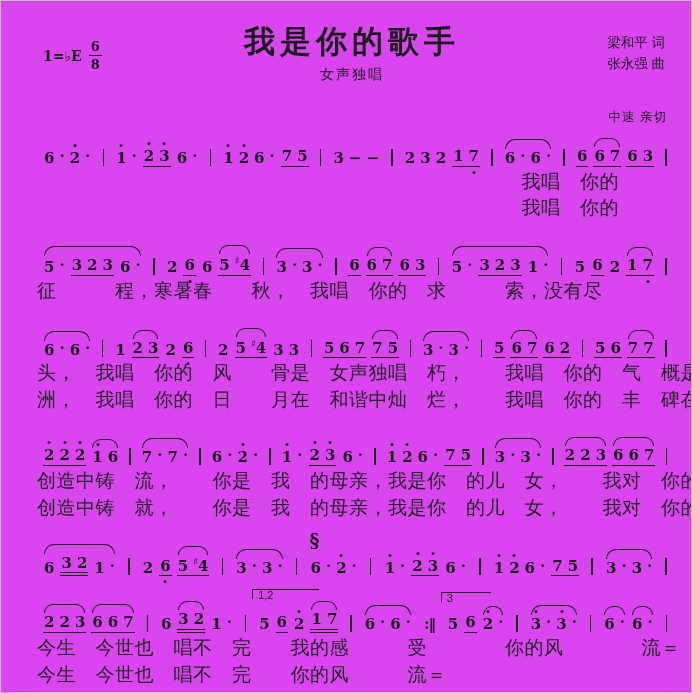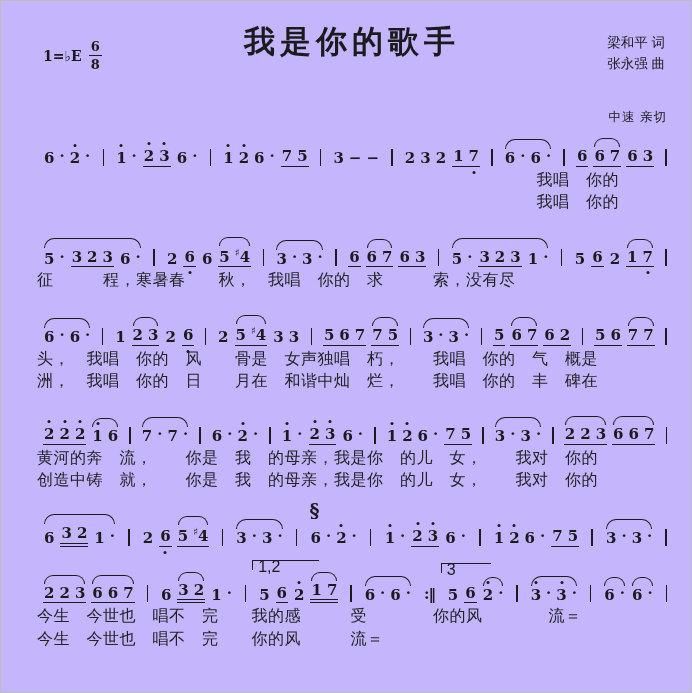--- a/index.html
+++ b/index.html
@@ -1,17 +1,17 @@
 <!DOCTYPE html>
 <html><head>
 <meta charset="utf-8">
 <style>
   html,body{margin:0;padding:0;background:#e9e9e9;}
   .page{
-    width:692px;height:693px;box-sizing:border-box;background:#c4b5fd;
+    width:692px;height:693px;box-sizing:border-box;background:#d946ef;
     border:1px solid #bdbdbd;overflow:hidden;position:relative;
     padding:6px 24px 0 36px;
     font-family:"Liberation Sans",sans-serif;color:#1b1b1b;
   }
   
   .hdr{position:relative;text-align:center;height:96px;}
   .keysig{position:absolute;left:6px;top:32px;display:flex;align-items:center;gap:7px;
           font:bold 14px "DejaVu Serif",serif;}
   .meter{display:inline-flex;flex-direction:column;align-items:center;line-height:1;
          font:bold 13px "DejaVu Serif",serif;}
@@ -40,38 +40,39 @@
       width:3px;height:3px;border-radius:50%;background:#1b1b1b;}
   .tk.lo::after{content:"";position:absolute;bottom:-7px;left:50%;transform:translateX(-50%);
       width:3px;height:3px;border-radius:50%;background:#1b1b1b;}
   .grp.u1 .tk.lo::after,.grp.u2 .tk.lo::after{bottom:-9px;}
   .tk .acc{font:bold 10px "DejaVu Sans",sans-serif;vertical-align:6px;margin-right:0px;}
   .tk.dot{transform:translateY(-2px);}
   .bar{width:1.5px;height:17px;background:#1b1b1b;margin-bottom:1px;}
   .rpt{font:bold 15px "DejaVu Serif",serif;letter-spacing:-1px;margin-bottom:0;}
   .volta{position:absolute;top:-22px;left:0;width:72%;height:10px;box-sizing:border-box;
          border-top:1.3px solid #1b1b1b;border-left:1.3px solid #1b1b1b;
-         font-size:16px;line-height:11px;padding-left:5px;text-align:left;}
+         font-size:11px;line-height:11px;padding-left:5px;text-align:left;}
   .segno{position:absolute;top:-31px;left:6px;font:bold 19px "DejaVu Serif",serif;}
-  .lyr{font-size:16px;line-height:1.42;white-space:pre;letter-spacing:0.5px;color:#232323;}
+  .lyr{font-size:19px;line-height:1.42;white-space:pre;letter-spacing:0.5px;color:#232323;}
   .lyr.right{text-align:right;padding-right:48px;}
 </style>
 </head>
 <body>
 
 <div class="page">
   <div class="hdr">
     <div class="keysig">
       <span>1=♭E</span>
       <span class="meter">
         <span class="num">6</span>
         <span class="den">8</span>
       </span>
     </div>
     <div class="title">我是你的歌手</div>
+    <div class="subtitle">女声独唱</div>
     <div class="credits">
       <div>梁和平 词</div>
       <div>张永强 曲</div>
     </div>
   </div>
   <div class="tempo">中速  亲切</div>
   <div class="score">
       <div class="music-line">
         <div class="notes-row">
           <span class="measure">
@@ -417,21 +418,21 @@
               <span class="tk">3</span>
             </span>
             <span class="grp u1 slur">
               <span class="tk">6</span>
               <span class="tk">6</span>
               <span class="tk">7</span>
             </span>
           </span>
           <span class="bar"></span>
         </div>
-        <div class="lyr">黄河的奔　流，　　你是　我　的母亲，我是你　的儿　女，　　我对　你的</div>
+        <div class="lyr">创造中铸　流，　　你是　我　的母亲，我是你　的儿　女，　　我对　你的</div>
         <div class="lyr">创造中铸　就，　　你是　我　的母亲，我是你　的儿　女，　　我对　你的</div>
       </div>
       <div class="music-line">
         <div class="notes-row">
           <span class="measure mslur">
             <span class="grp">
               <span class="tk">6</span>
             </span>
             <span class="grp u2">
               <span class="tk">3</span>

